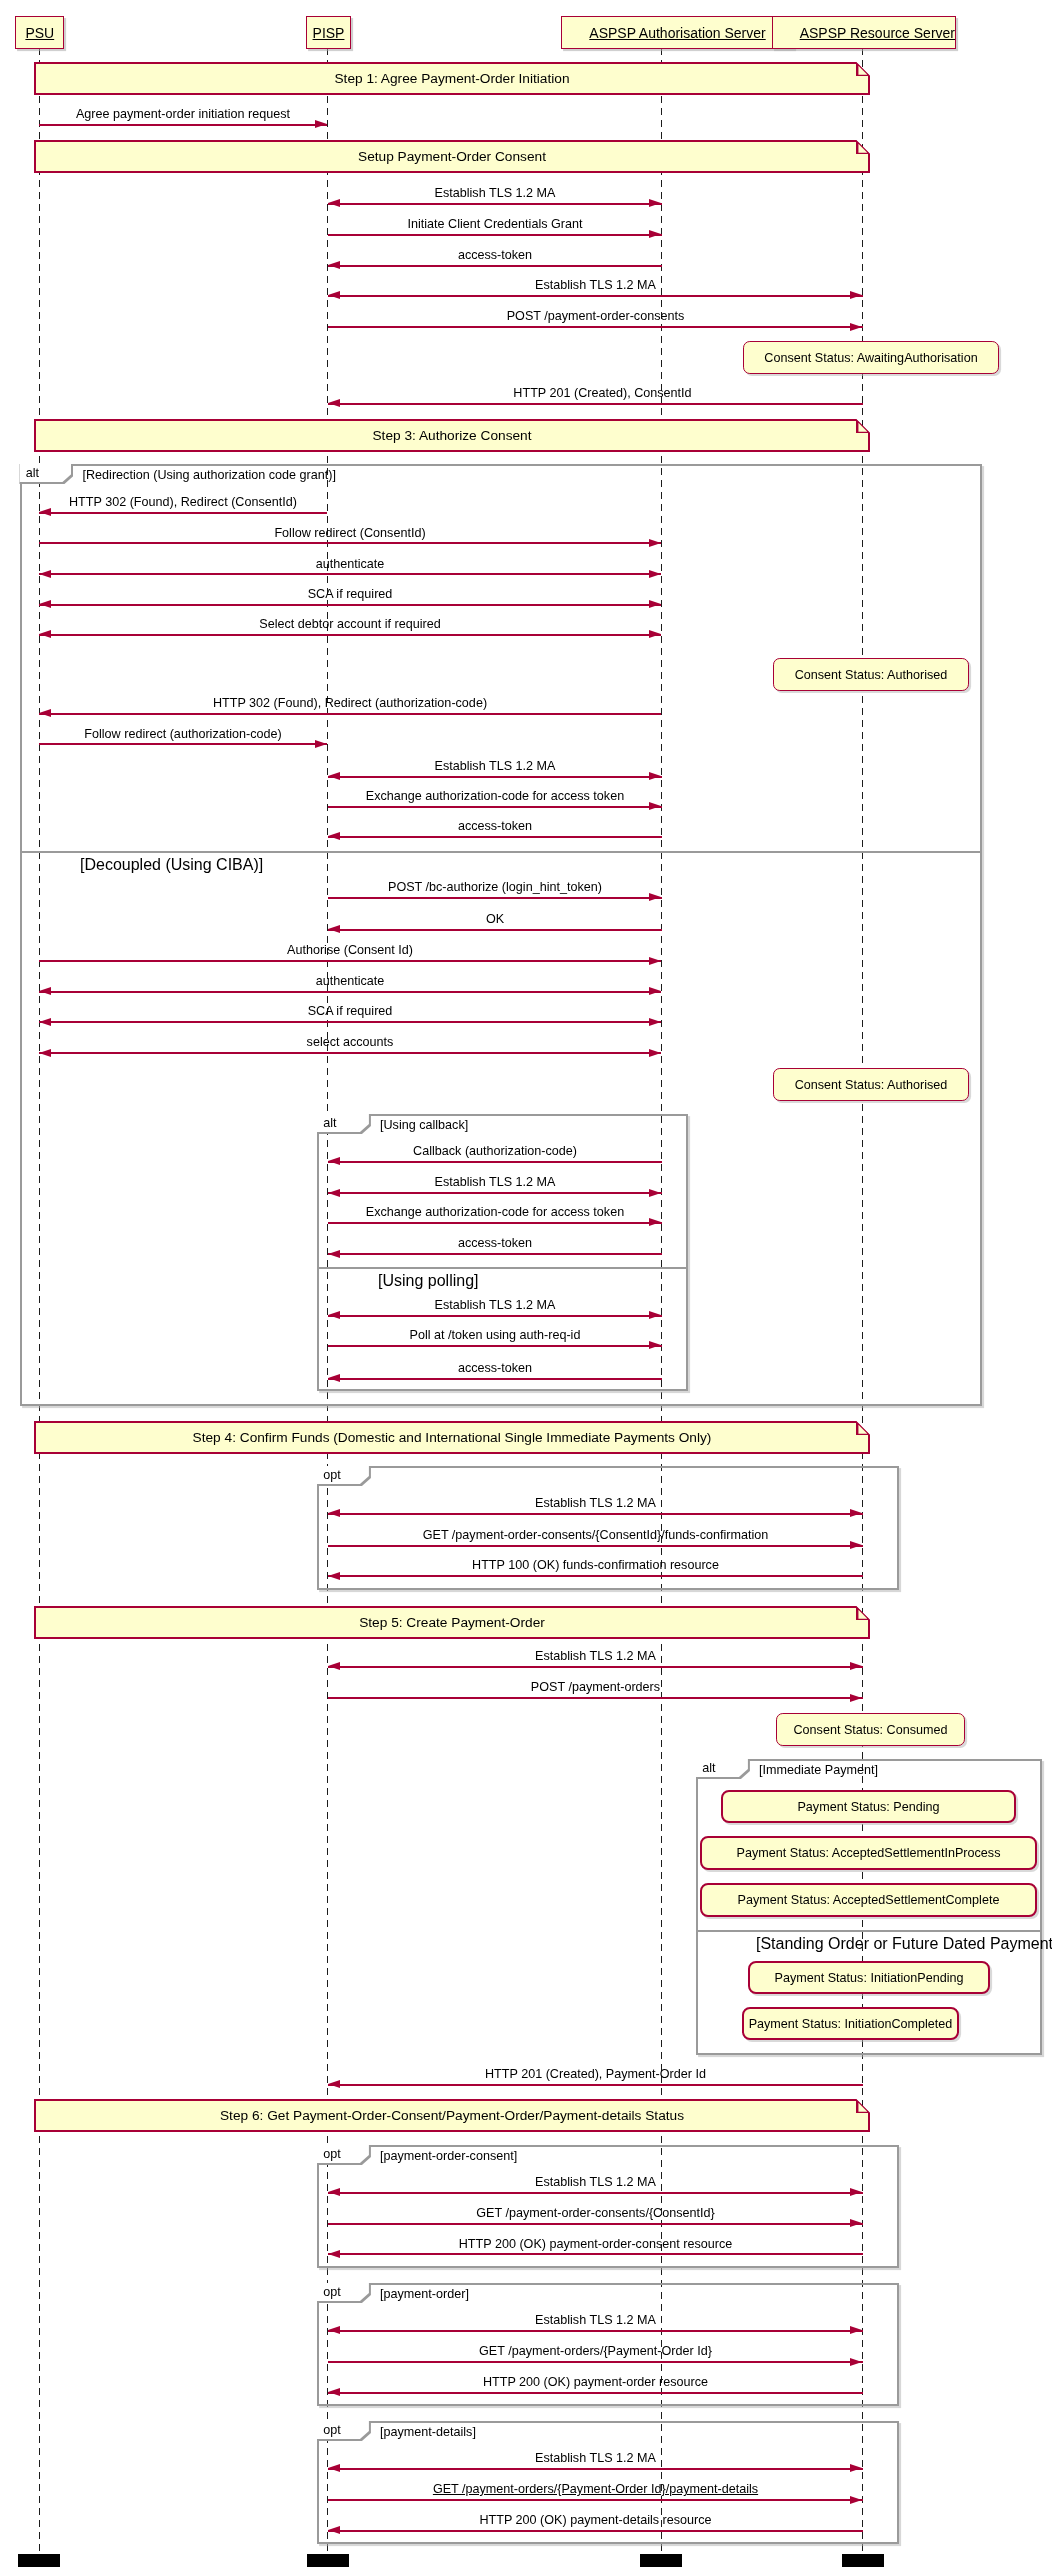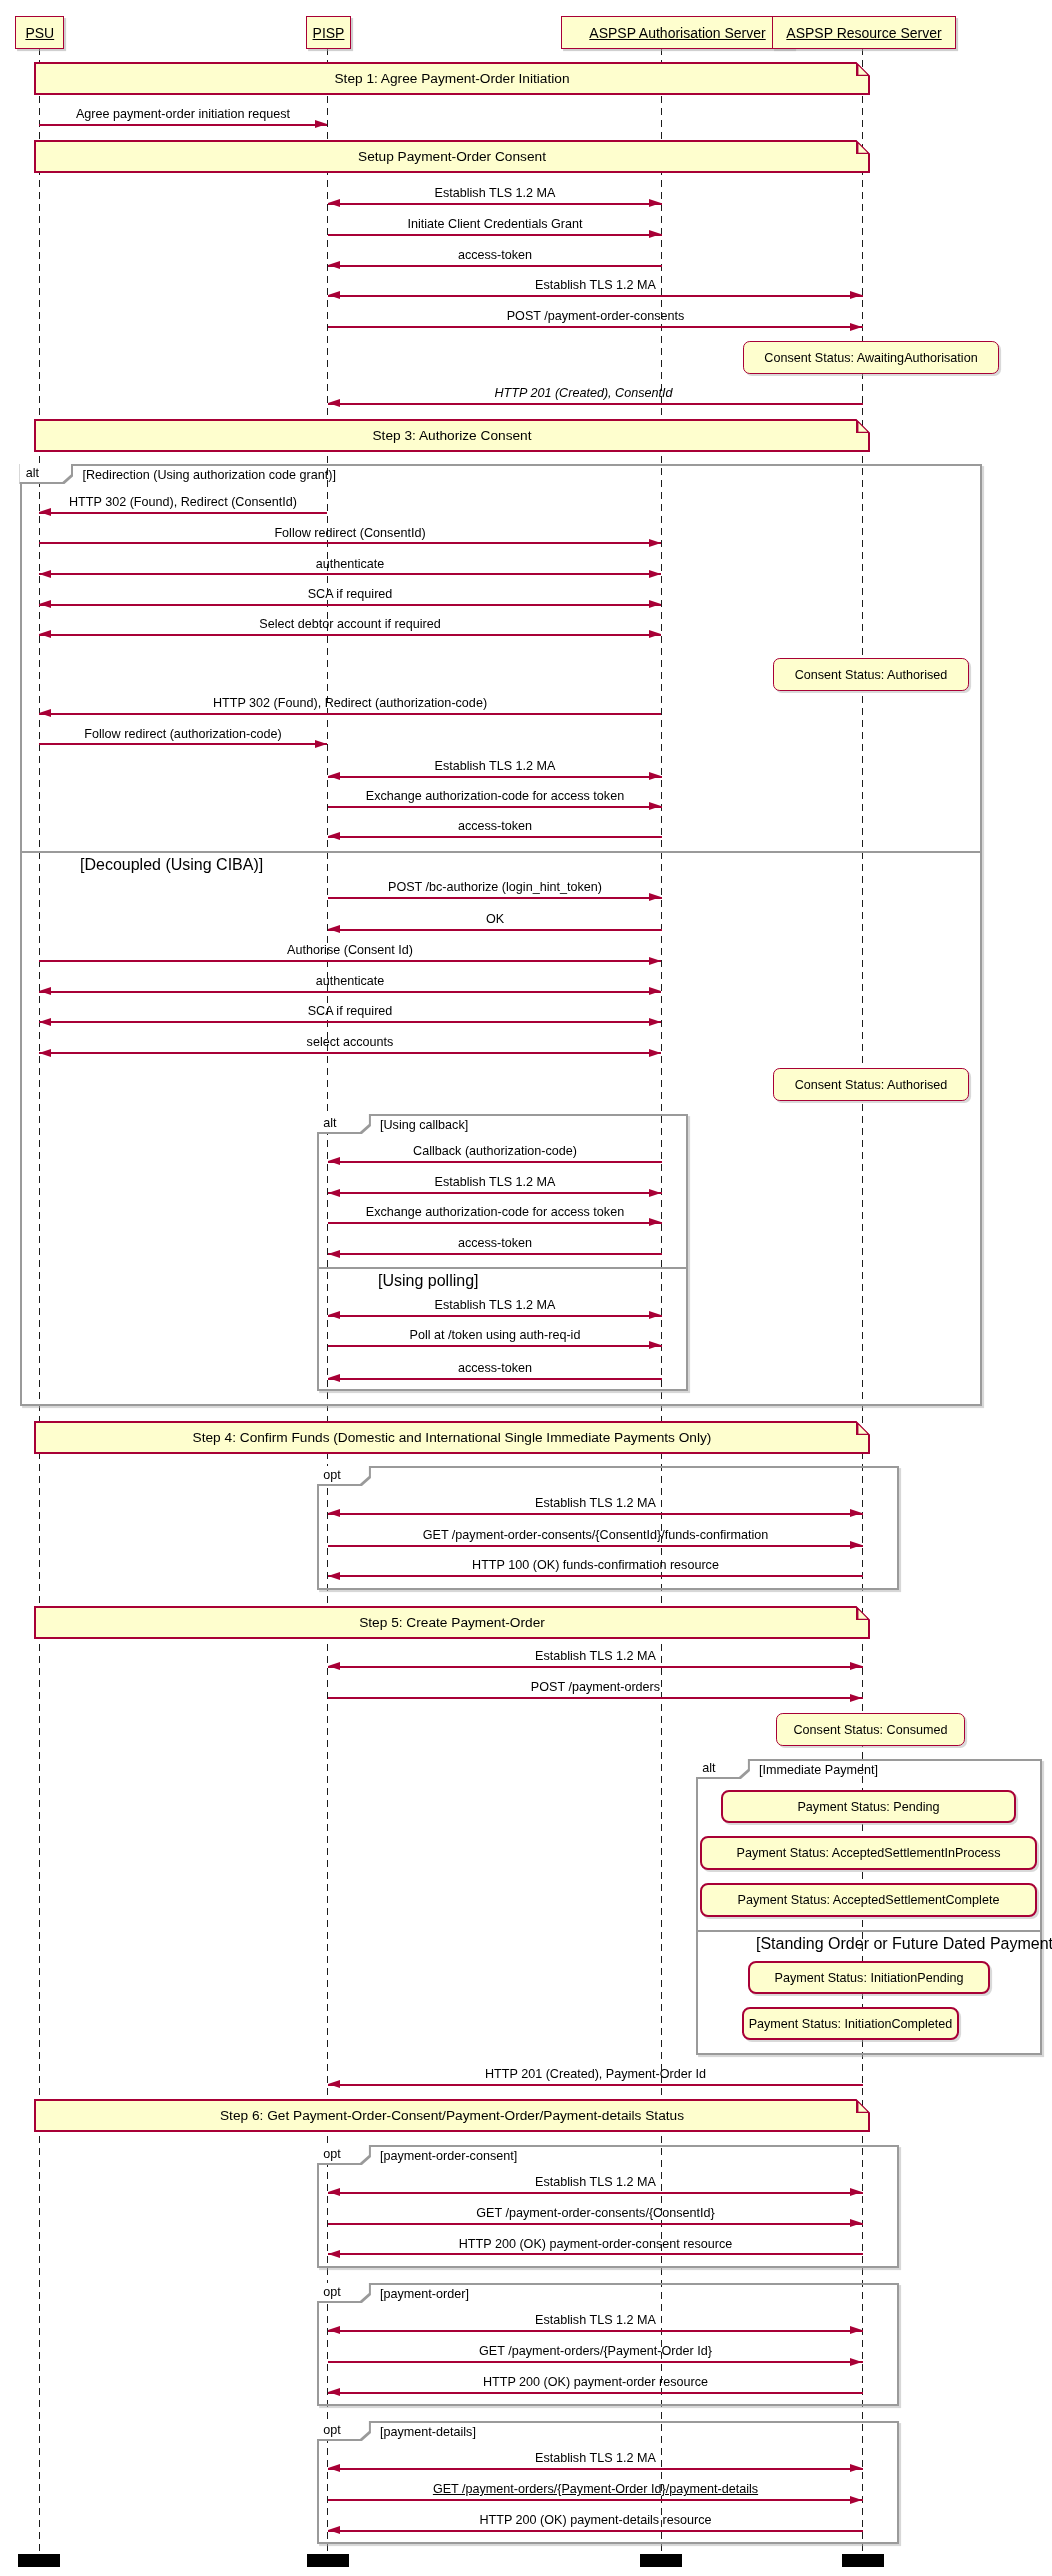--- a/index.html
+++ b/index.html
@@ -134,21 +134,21 @@
     <div class="msg-label" style="left: 328px; top: 246px; width: 334px; height: 16px; position: absolute;">access-token</div>
     <div class="msg-line" style="left: 328px; top: 265px; width: 334px; height: 2.1px; position: absolute;"></div>
     <div class="head l" style="left: 328px; top: 261px; position: absolute;"></div>
     <div class="msg-label" style="left: 328px; top: 276px; width: 535px; height: 16px; position: absolute;">Establish TLS 1.2 MA</div>
     <div class="msg-line" style="left: 328px; top: 295px; width: 535px; height: 2.1px; position: absolute;"></div>
     <div class="head r" style="left: 850px; top: 291px; position: absolute;"></div>
     <div class="head l" style="left: 328px; top: 291px; position: absolute;"></div>
     <div class="msg-label" style="left: 328px; top: 307px; width: 535px; height: 16px; position: absolute;">POST /payment-order-consents</div>
     <div class="msg-line" style="left: 328px; top: 326px; width: 535px; height: 2.1px; position: absolute;"></div>
     <div class="head r" style="left: 850px; top: 323px; position: absolute;"></div>
-    <div class="msg-label" style="left: 316px; top: 384px; width: 535px; height: 16px; position: absolute; font-style: italic;">HTTP 201 (Created),  ConsentId</div>
+    <div class="msg-label" style="left: 335px; top: 384px; width: 535px; height: 16px; position: absolute;">HTTP 201 (Created),  ConsentId</div>
     <div class="msg-line" style="left: 328px; top: 403px; width: 535px; height: 2.1px; position: absolute;"></div>
     <div class="head l" style="left: 328px; top: 399px; position: absolute;"></div>
     <div class="msg-label" style="left: 39px; top: 493px; width: 288px; height: 16px; position: absolute;">HTTP 302 (Found), Redirect (ConsentId)</div>
     <div class="msg-line" style="left: 39px; top: 512px; width: 288px; height: 2.1px; position: absolute;"></div>
     <div class="head l" style="left: 39px; top: 508px; position: absolute;"></div>
     <div class="msg-label" style="left: 39px; top: 524px; width: 622px; height: 16px; position: absolute;">Follow redirect (ConsentId)</div>
     <div class="msg-line" style="left: 39px; top: 542px; width: 622px; height: 2.1px; position: absolute;"></div>
     <div class="head r" style="left: 649px; top: 539px; position: absolute;"></div>
     <div class="msg-label" style="left: 39px; top: 555px; width: 622px; height: 16px; position: absolute;">authenticate</div>
     <div class="msg-line" style="left: 39px; top: 573px; width: 622px; height: 2.1px; position: absolute;"></div>
@@ -319,21 +319,21 @@
     </div>
     <div class="participant" style="left: 15.3px; top: 16px; width: 49px; height: 33px; position: absolute;">
       <span>PSU</span>
     </div>
     <div class="participant" style="left: 306px; top: 16px; width: 45px; height: 33px; position: absolute;">
       <span>PISP</span>
     </div>
     <div class="participant" style="left: 561px; top: 16px; width: 233px; height: 33px; position: absolute;">
       <span>ASPSP Authorisation Server</span>
     </div>
-    <div class="participant" style="left: 772px; top: 16px; width: 184px; height: 33px; position: absolute;">
+    <div class="participant" style="left: 772px; top: 16px; width: 184px; height: 33px; position: absolute; justify-content: flex-end;">
       <span>ASPSP Resource Server</span>
     </div>
     <div class="footer-bar" style="left: 18.4px; top: 2554px; width: 42px; height: 12.6px; position: absolute;"></div>
     <div class="footer-bar" style="left: 307px; top: 2554px; width: 42px; height: 12.6px; position: absolute;"></div>
     <div class="footer-bar" style="left: 640px; top: 2554px; width: 42px; height: 12.6px; position: absolute;"></div>
     <div class="footer-bar" style="left: 842px; top: 2554px; width: 42px; height: 12.6px; position: absolute;"></div>
   </div>
 
 
 </body></html>

